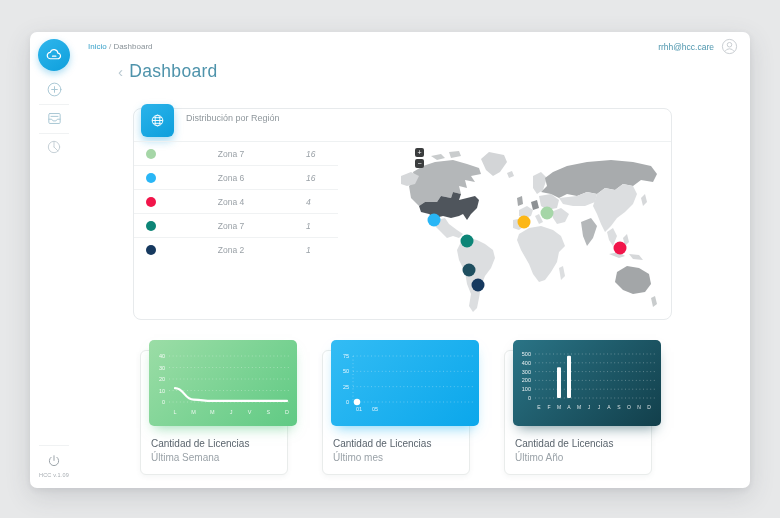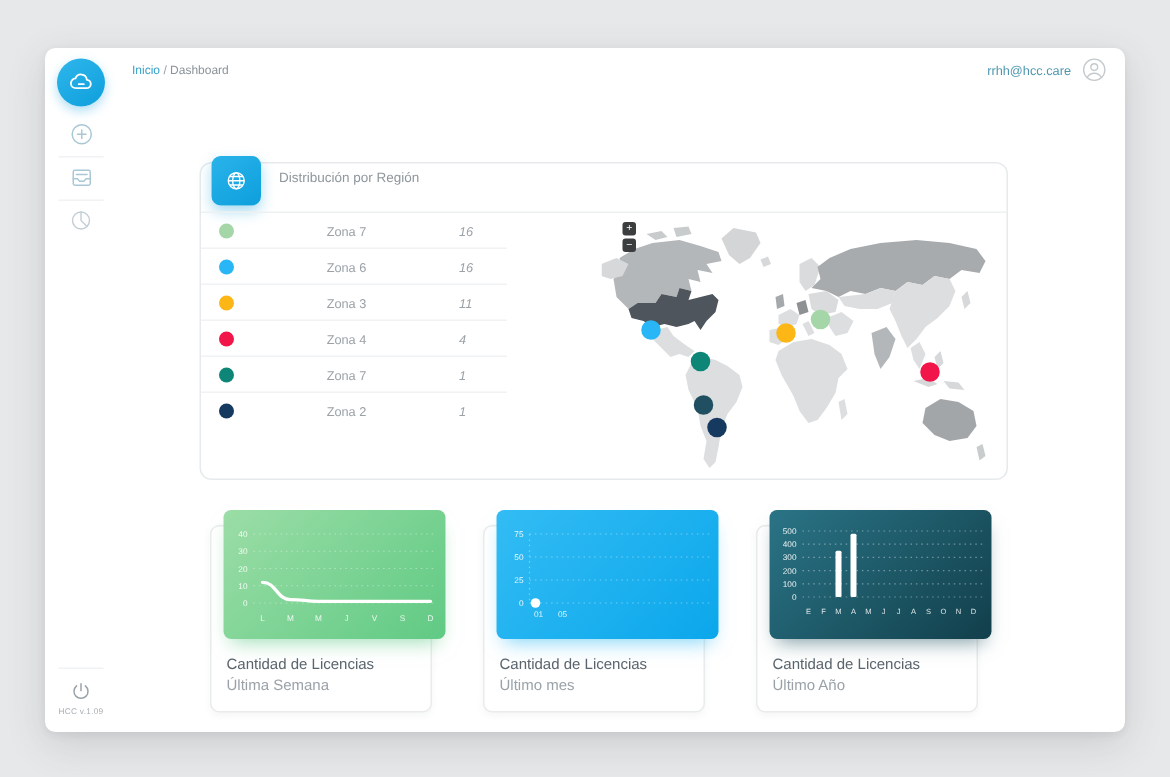--- a/index.html
+++ b/index.html
@@ -136,20 +136,23 @@
     </div>
     <div class="account">
       <span class="email">rrhh@hcc.care</span>
       <svg class="avatar" viewBox="0 0 24 24" fill="none" stroke="#c4cace" stroke-width="1.3">
         <circle cx="12" cy="12" r="10"></circle>
         <circle cx="12" cy="9.5" r="3.2"></circle>
         <path d="M5.5 19a7.5 7.5 0 0 1 13 0"></path>
       </svg>
     </div>
 
+    <div class="page-title">
+      <span class="chev">‹</span><span>Dashboard</span>
+    </div>
 
     <div class="region-card">
       <div class="globe-tile">
         <svg width="15" height="15" viewBox="0 0 24 24" fill="none" stroke="#ffffff" stroke-width="1.5">
           <circle cx="12" cy="12" r="8.5"></circle>
           <ellipse cx="12" cy="12" rx="3.8" ry="8.5"></ellipse>
           <path d="M3.5 12h17M5 7.5h14M5 16.5h14"></path>
         </svg>
       </div>
       <div class="region-title">Distribución por Región</div>
@@ -158,25 +161,20 @@
       <div class="legend" id="legend-rows">
           <div class="legend-row">
             <span class="legend-dot" style="background:#a5d6a7"></span>
             <span class="legend-label">Zona 7</span>
             <span class="legend-value">16</span>
           </div>
           <div class="legend-row">
             <span class="legend-dot" style="background:#29b6f6"></span>
             <span class="legend-label">Zona 6</span>
             <span class="legend-value">16</span>
-          </div>
-          <div class="legend-row">
-            <span class="legend-dot" style="background:#fcb716"></span>
-            <span class="legend-label">Zona 3</span>
-            <span class="legend-value">11</span>
           </div>
           <div class="legend-row">
             <span class="legend-dot" style="background:#f1154a"></span>
             <span class="legend-label">Zona 4</span>
             <span class="legend-value">4</span>
           </div>
           <div class="legend-row">
             <span class="legend-dot" style="background:#0d8577"></span>
             <span class="legend-label">Zona 7</span>
             <span class="legend-value">1</span>

